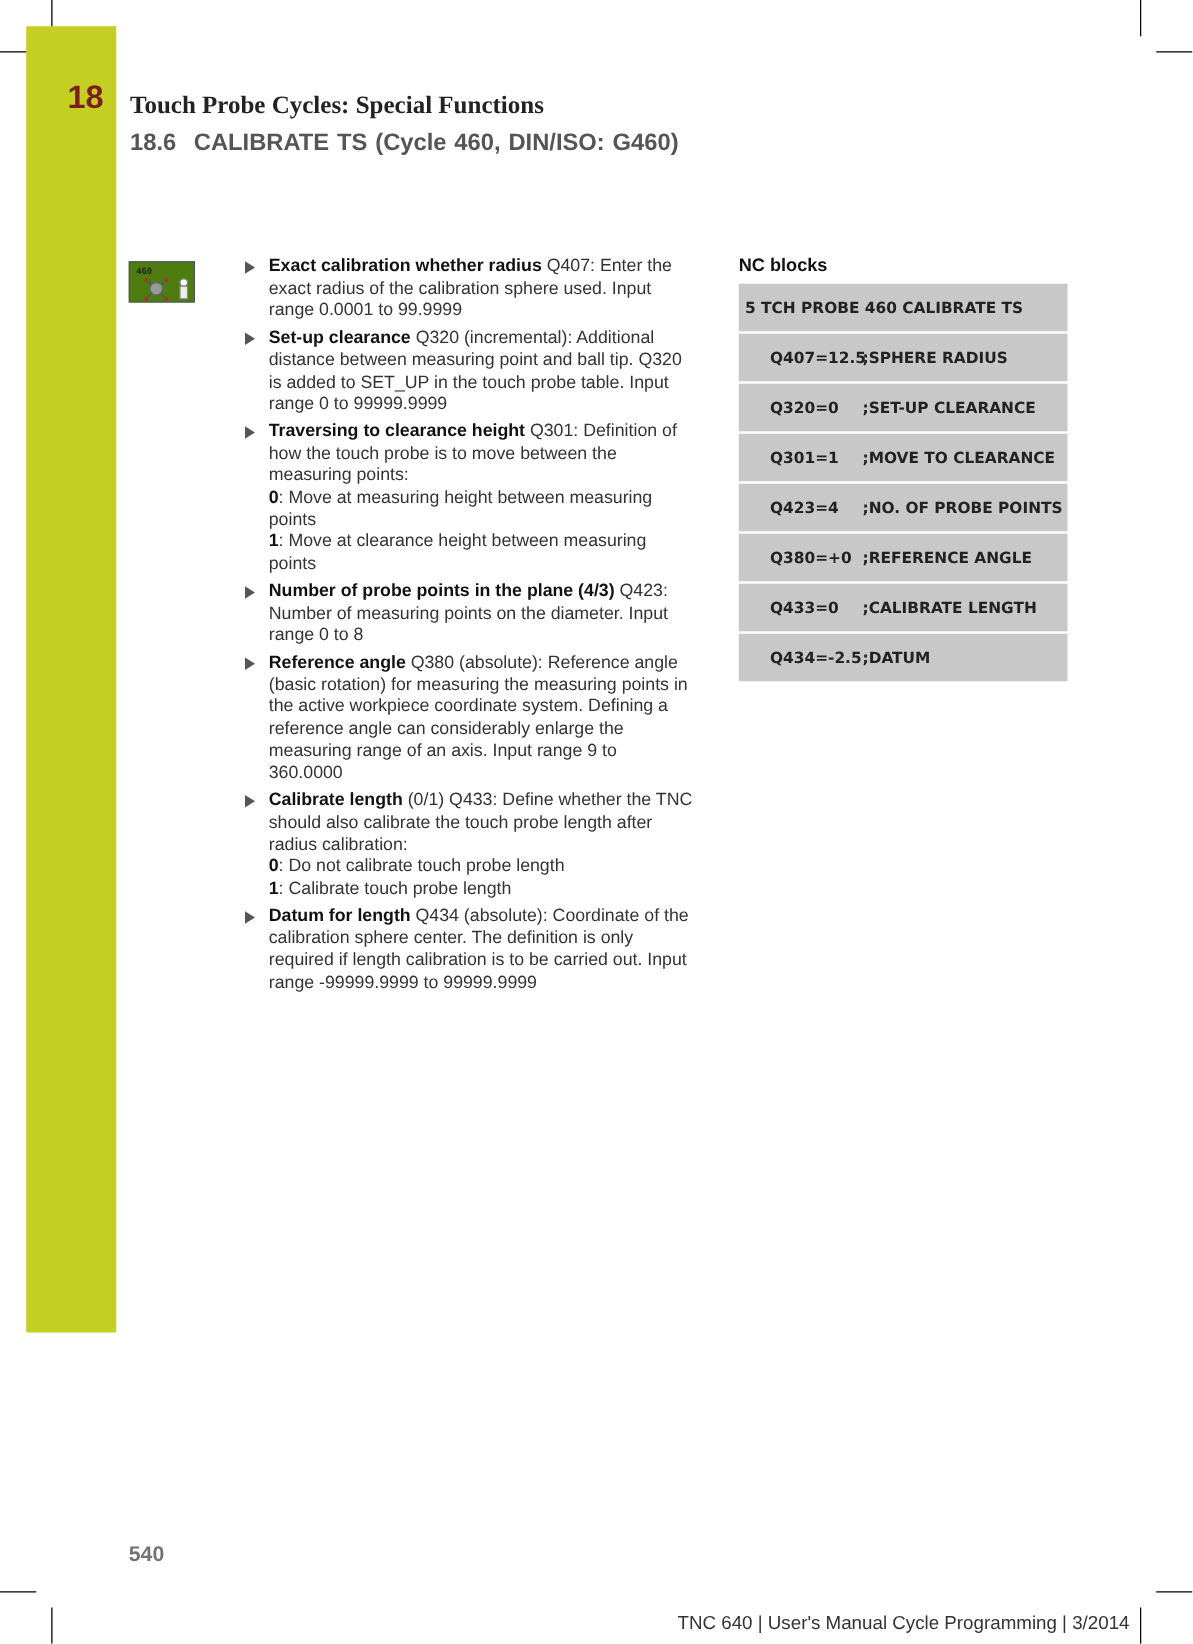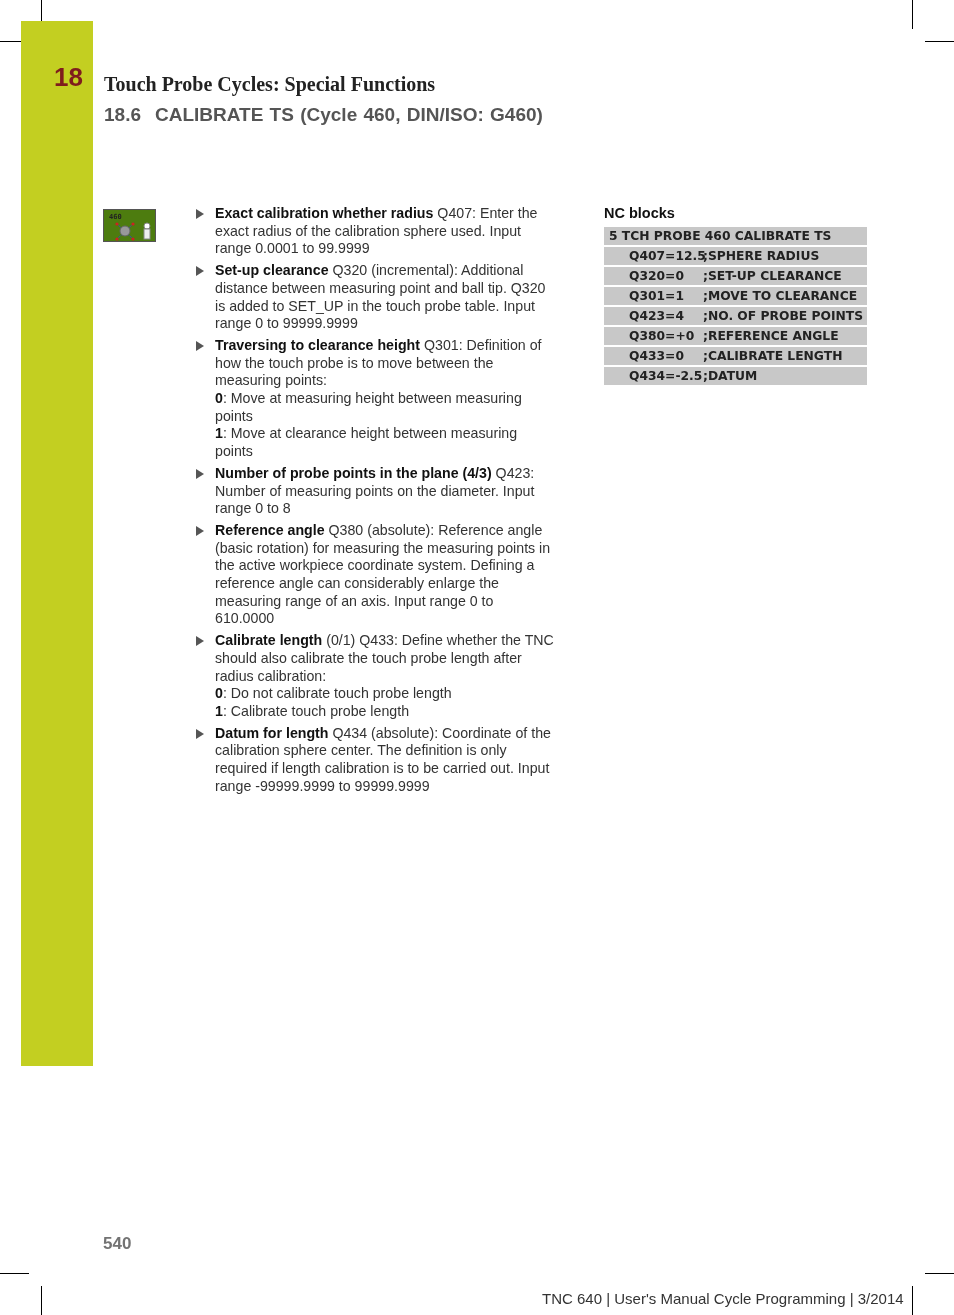--- a/index.html
+++ b/index.html
@@ -9,23 +9,23 @@
   .greenbar { position:absolute; left:21px; top:21px; width:72px; height:1045px; background:#c3cf21; }
   .chapnum { position:absolute; left:54px; top:62px; font-size:26px; font-weight:bold; color:#7f1d1d; }
   .chaptitle { position:absolute; left:104px; top:73px; font-size:20px; font-weight:bold; color:#222;font-family:Liberation Serif, serif; }
   .sectitle { position:absolute; left:104px; top:104px; font-size:19px; font-weight:bold; color:#555; word-spacing:1px; }
   .sectitle .num { margin-right:14px; }
   .icon460 { position:absolute; left:103px; top:209px; width:53px; height:33px; background:#4d7c0f; border:1px solid #555; box-sizing:border-box; }
   .col { position:absolute; left:196px; top:205px; width:360px; font-size:14.2px; line-height:17.7px; color:#333; }
   .item { position:relative; padding-left:19px; margin-bottom:4px; }
   .item .bullet { position:absolute; left:0; top:4px; width:0; height:0; border-left:8px solid #555; border-top:5px solid transparent; border-bottom:5px solid transparent; }
   .item b { color:#111; }
-  .nc { position:absolute; left:604px; top:205px; width:263px; }
+  .nc { position:absolute; left:591px; top:205px; width:263px; }
   .nc h4 { margin:0 0 6px 0; font-size:14.5px; font-weight:bold; color:#111; }
-  .ncrow { background:#c8c8c8; height:18px; margin-bottom:2px; font-family:"DejaVu Sans", sans-serif; font-size:12.3px; font-weight:bold; color:#222; display:flex; align-items:center; }
+  .ncrow { background:#c8c8c8; height:38px; margin-bottom:2px; font-family:"DejaVu Sans", sans-serif; font-size:12.3px; font-weight:bold; color:#222; display:flex; align-items:center; }
   .ncrow.head { padding-left:5px; }
   .ncrow .q { width:74px; padding-left:25px; }
   .pageno { position:absolute; left:103px; top:1234px; font-size:17px; font-weight:bold; color:#737373; }
   .footer { position:absolute; left:542px; top:1290px; font-size:15px; color:#333; }
 </style>
 </head>
 <body>
 
 <div class="crop" style="left:41px;top:0;width:1px;height:22px;"></div>
 <div class="crop" style="left:0;top:41px;width:22px;height:1px;"></div>
@@ -72,21 +72,21 @@
     <b>Traversing to clearance height</b><span> Q301: Definition of how the touch probe is to move between the measuring points:</span><br>
     <b>0</b><span>: Move at measuring height between measuring points</span><br>
     <b>1</b><span>: Move at clearance height between measuring points</span>
   </div>
   <div class="item">
     <span class="bullet"></span>
     <b>Number of probe points in the plane (4/3)</b><span> Q423: Number of measuring points on the diameter. Input range 0 to 8</span>
   </div>
   <div class="item">
     <span class="bullet"></span>
-    <b>Reference angle</b><span> Q380 (absolute): Reference angle (basic rotation) for measuring the measuring points in the active workpiece coordinate system. Defining a reference angle can considerably enlarge the measuring range of an axis. Input range 0 to 610.0000</span>
+    <b>Reference angle</b><span> Q380 (absolute): Reference angle (basic rotation) for measuring the measuring points in the active workpiece coordinate system. Defining a reference angle can considerably enlarge the measuring range of an axis. Input range 9 to 360.0000</span>
   </div>
   <div class="item">
     <span class="bullet"></span>
     <b>Calibrate length</b><span> (0/1) Q433: Define whether the TNC should also calibrate the touch probe length after radius calibration:</span><br>
     <b>0</b><span>: Do not calibrate touch probe length</span><br>
     <b>1</b><span>: Calibrate touch probe length</span>
   </div>
   <div class="item">
     <span class="bullet"></span>
     <b>Datum for length</b><span> Q434 (absolute): Coordinate of the calibration sphere center. The definition is only required if length calibration is to be carried out. Input range -99999.9999 to 99999.9999</span>

